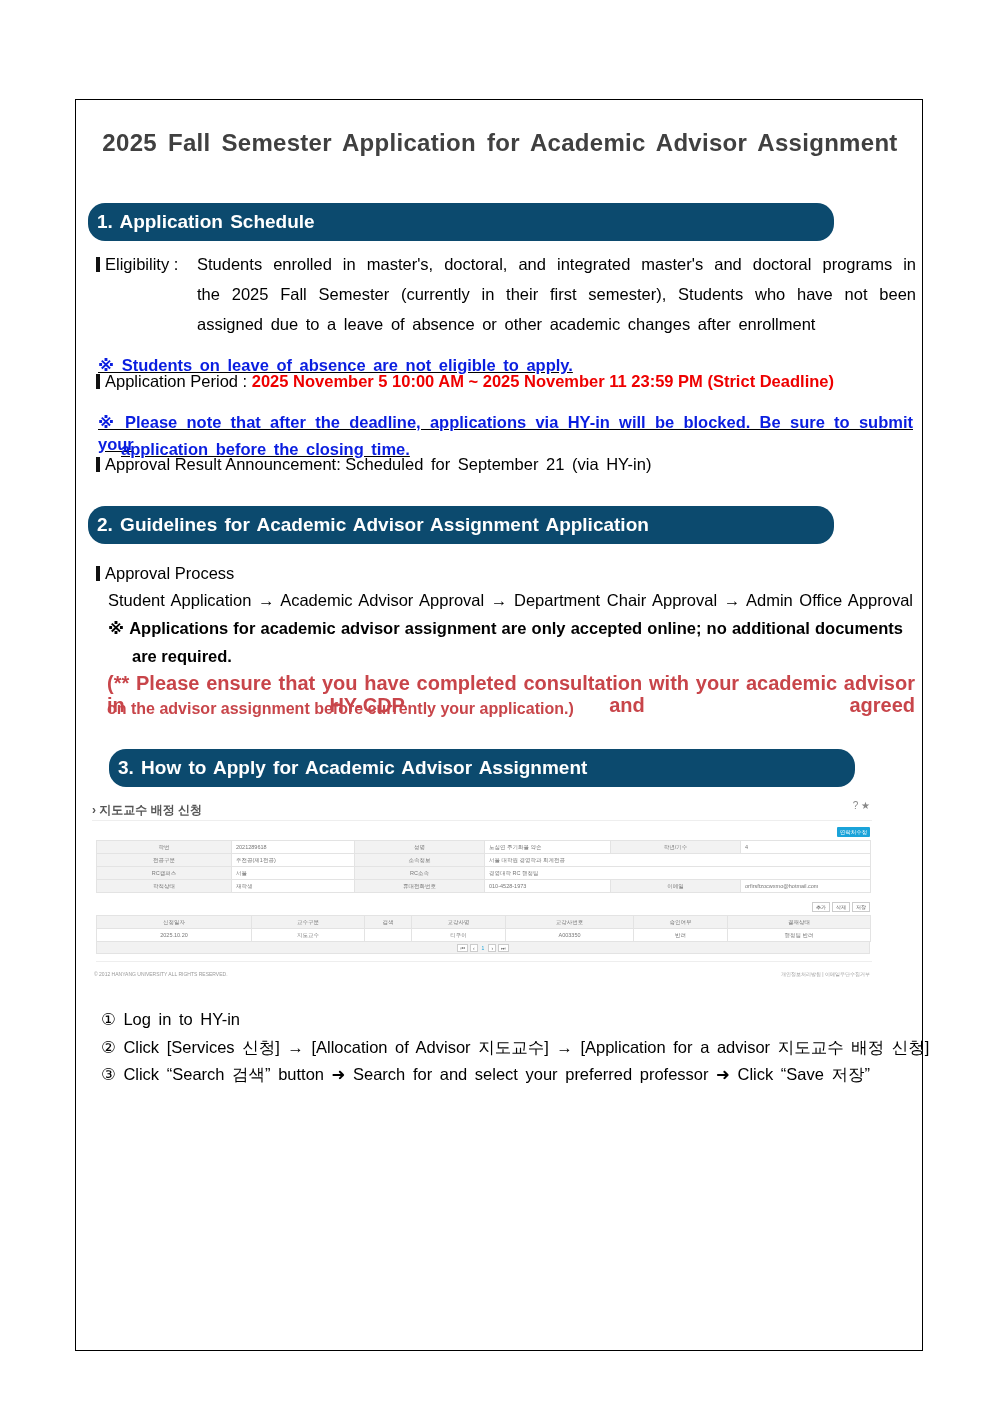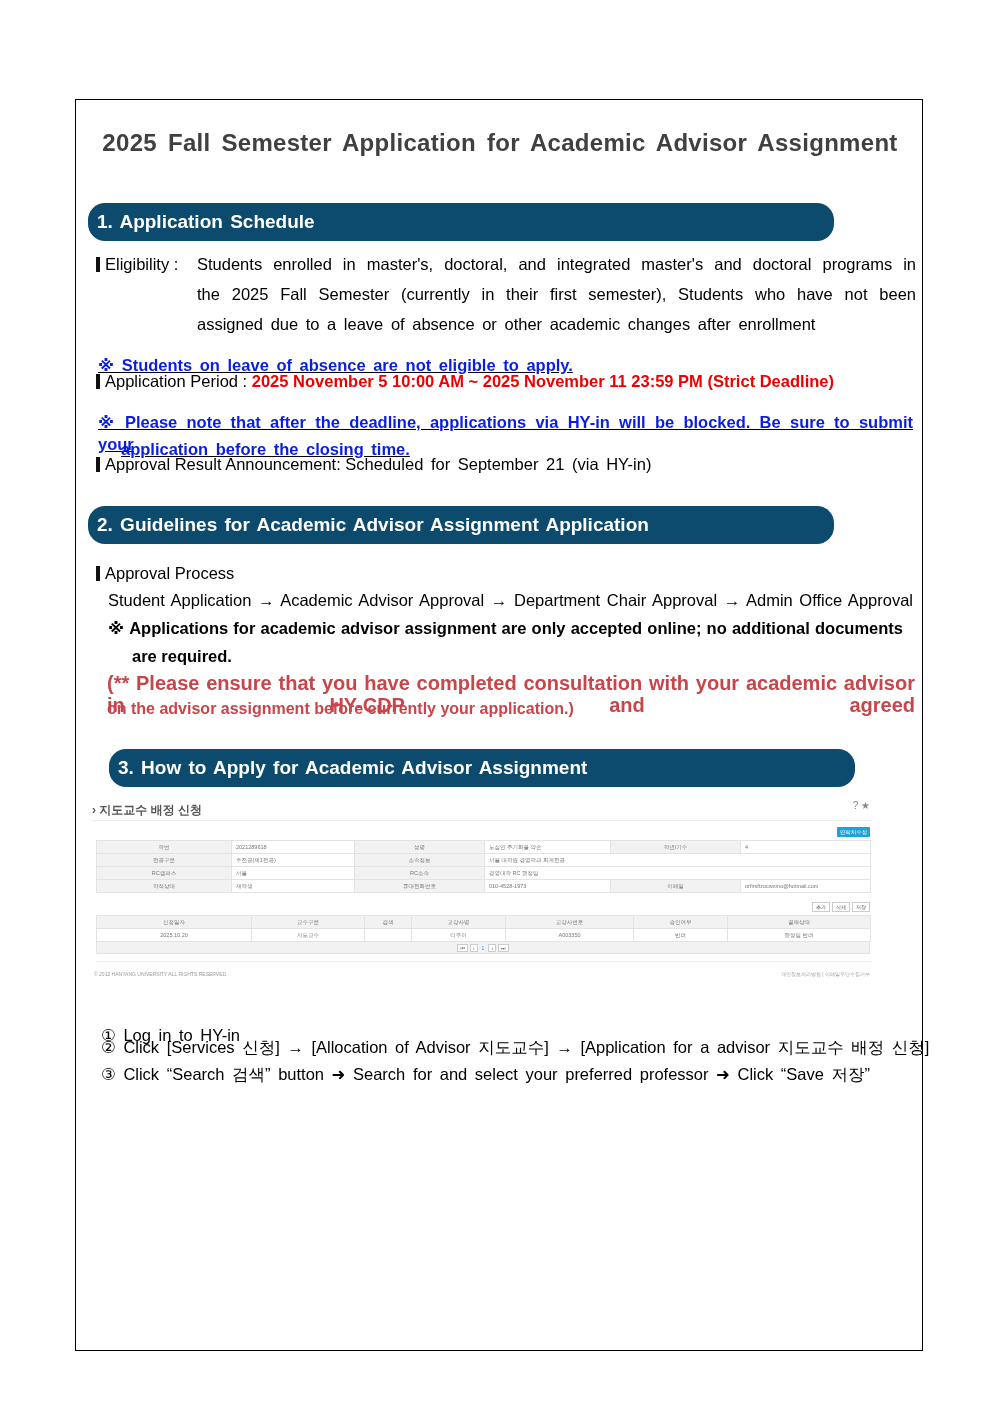--- a/index.html
+++ b/index.html
@@ -173,15 +173,15 @@
     </table>
 
   <div class="pager">
     <span>⏮</span><span>‹</span><span class="cur">1</span><span>›</span><span>⏭</span>
   </div>
   <div class="foot-hr"></div>
   <div class="copy">© 2012 HANYANG UNIVERSITY ALL RIGHTS RESERVED.</div>
   <div class="policy">개인정보처리방침 | 이메일무단수집거부</div>
 </div>
 
-<div class="step" style="top:1008px;margin-top:16px;">① Log in to HY-in</div>
+<div class="step" style="top:1008px;">① Log in to HY-in</div>
 <div class="step" style="top:1036px;">② Click [Services 신청] → [Allocation of Advisor 지도교수] → [Application for a advisor 지도교수 배정 신청]</div>
 <div class="step" style="top:1063px;">③ Click “Search 검색” button ➜ Search for and select your preferred professor ➜ Click “Save 저장”</div>
 
 </body></html>

